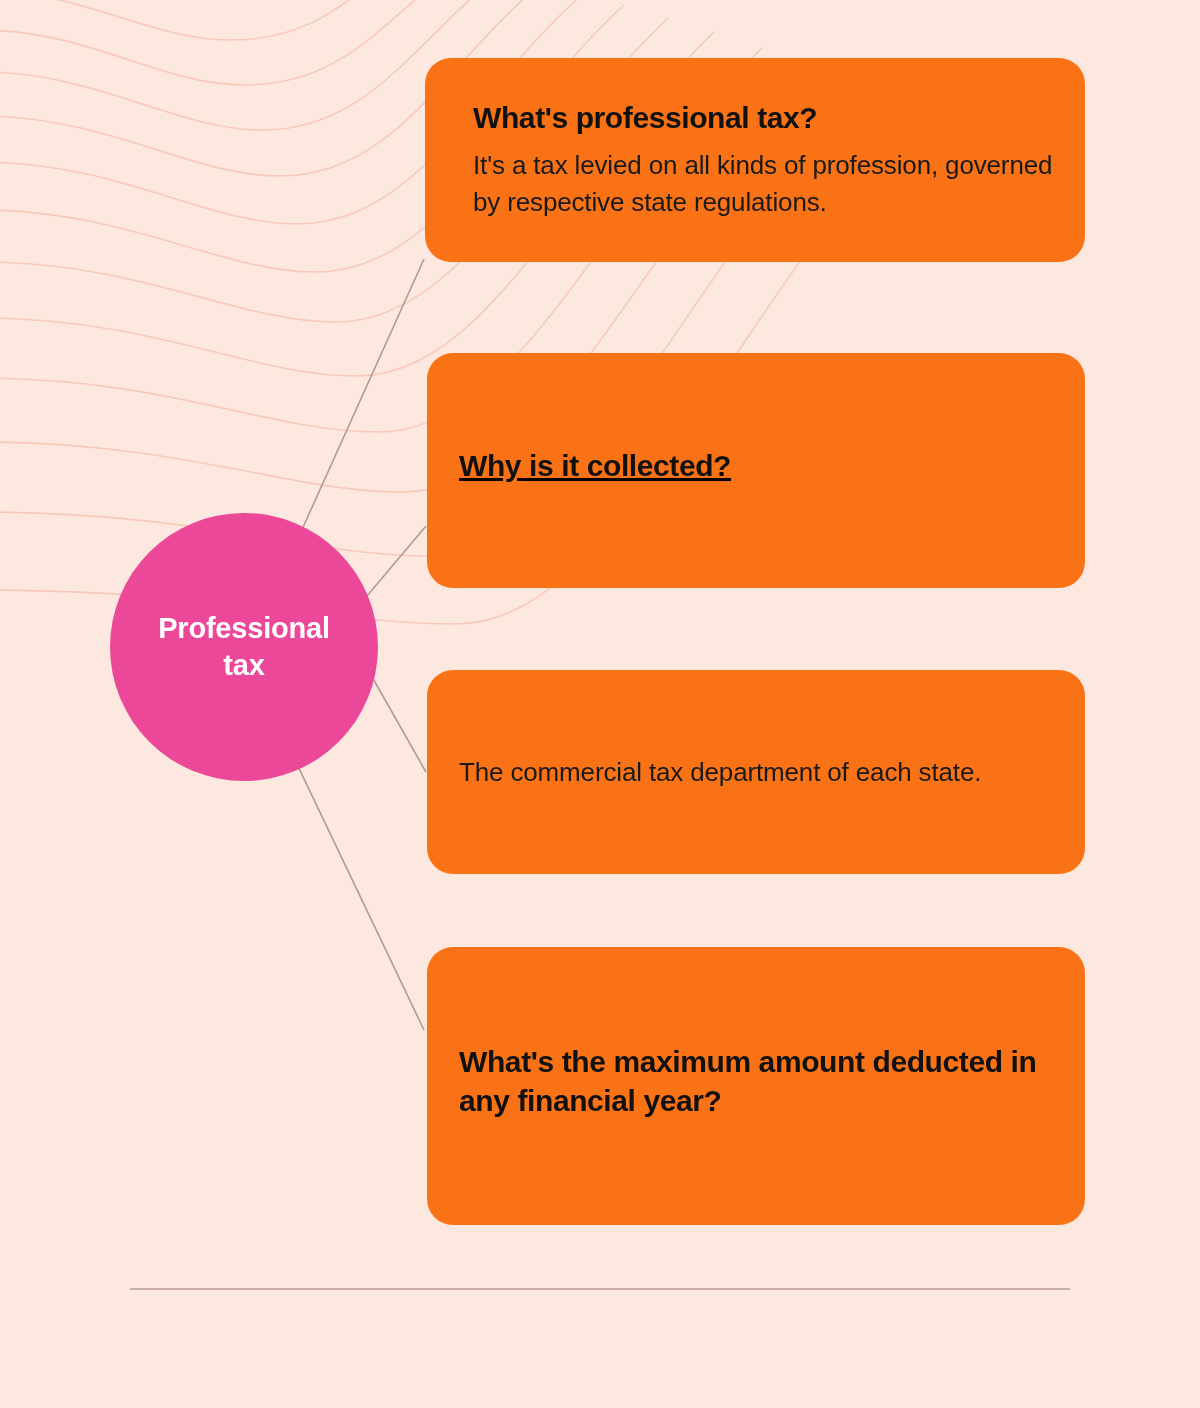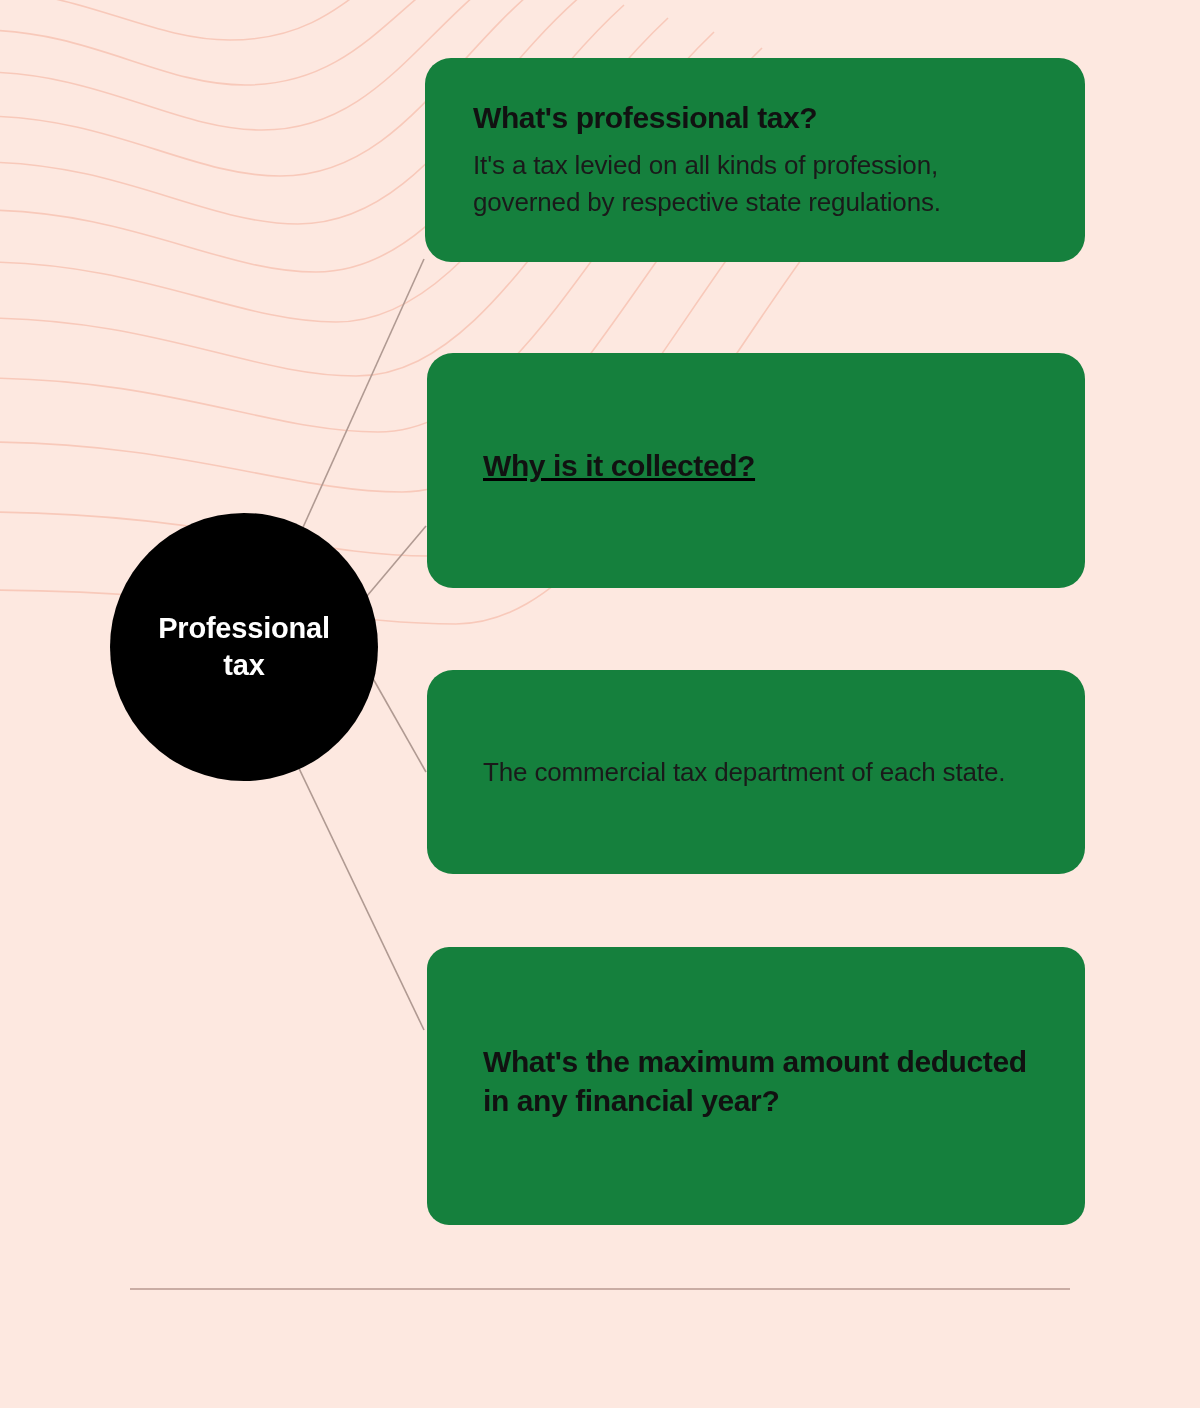--- a/index.html
+++ b/index.html
@@ -24,41 +24,41 @@
     width:1200px; height:1408px;
     pointer-events:none;
   }
 
   
   #center-node {
     position:absolute;
     left:110px; top:513px;
     width:268px; height:268px;
     border-radius:50%;
-    background:#000000;
+    background:#ec4899;
     display:flex; align-items:center; justify-content:center;
     z-index:3;
   }
   #center-node .node-label {
     color:#ffffff;
     font-size:29px;
     font-weight:700;
     line-height:1.28;
     text-align:center;
     letter-spacing:-0.2px;
     width:200px;
   }
 
   
   .card {
     position:absolute;
-    background:#15803d;
+    background:#f97316;
     border-radius:26px;
     z-index:2;
-    padding:0 56px;
+    padding:0 32px;
     display:flex;
     flex-direction:column;
     justify-content:center;
   }
   .card .card-title {
     font-size:30px;
     font-weight:700;
     color:#111111;
     line-height:1.28;
     letter-spacing:-0.4px;
@@ -68,21 +68,21 @@
     font-size:26px;
     font-weight:400;
     color:#1a1a1a;
     line-height:1.42;
     letter-spacing:-0.15px;
   }
 
   #card-1 { left:425px; top:58px;   width:660px; height:204px; padding-left:48px; }
   #card-2 { left:427px; top:353px;  width:658px; height:235px;text-decoration:underline; }
   #card-3 { left:427px; top:670px;  width:658px; height:204px; }
-  #card-4 { left:427px; top:947px;  width:658px; height:278px;border-radius:22px; }
+  #card-4 { left:427px; top:947px;  width:658px; height:278px; }
 
   #card-1 .card-title { margin-bottom:10px; }
 
   
   #footer-divider {
     position:absolute;
     left:130px; top:1288px;
     width:940px; height:2px;
     background:#c9aca4;
     z-index:2;

